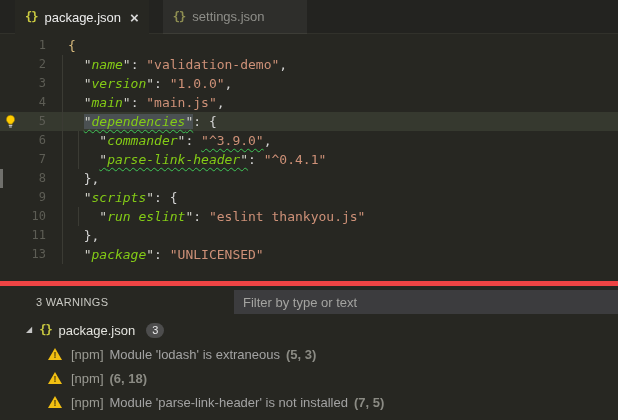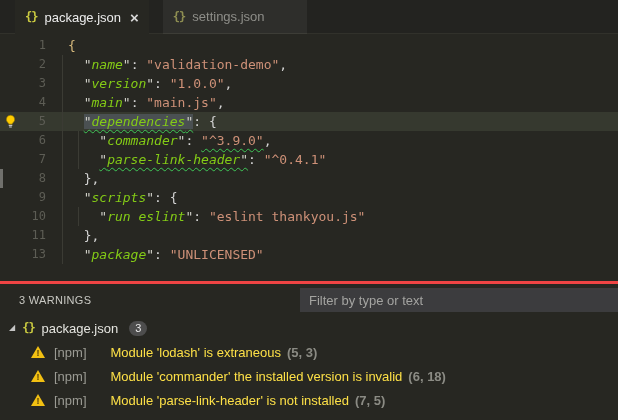--- a/index.html
+++ b/index.html
@@ -39,42 +39,42 @@
   .s  { color:#ce9178; }
   .b0 { color:#d7ba7d; }
   .sq { text-decoration:underline; text-decoration-style:wavy;
         text-decoration-color:#3fc757; text-decoration-thickness:1px;
         text-underline-offset:3px; text-decoration-skip-ink:none; }
   .hl { background:#4a5052; }
   .margin-marker { position:absolute; left:0; top:135px; width:3px; height:19px;
                    background:#70706c; }
 
   
-  .panel { height:139px; background:#272722; border-top:3px solid #ef4444; }
+  .panel { height:139px; background:#272722; border-top:5px solid #ef4444;padding-left:17px; }
   .panel-header { height:32px; display:flex; align-items:center; padding-left:19px; }
   .warnings-label { font-size:11px; color:#c9c9c3; letter-spacing:0.3px; }
-  .filter-input { margin-left:auto; width:318px; height:24px; background:#3c3c3e;
+  .filter-input { margin-left:auto; width:384px; height:24px; background:#3c3c3e;
                   border:none; outline:none; color:#cccccc; font-size:13px;
                   padding:0 9px; font-family:"Liberation Sans",sans-serif; }
   .filter-input::placeholder { color:#a4a4a1; }
   .file-row { height:24px; display:flex; align-items:center; padding-left:9px;
               cursor:pointer; }
   .twistie { color:#c5c5c5; font-size:8px; margin-right:7px; transform:translateY(-1px); }
   .file-row .json-ico { color:#cbcb41; }
   .file-name { color:#e4e4df; font-size:13px; }
   .badge { margin-left:11px; background:#4d4d4d; color:#e9e9e9; font-size:11px;
            border-radius:9px; padding:1px 6px; line-height:13px; }
   .warning-row { height:24px; display:flex; align-items:center; padding-left:31px;
                  cursor:pointer; }
   .warn-icon { width:14px; height:12px; background:#f2c012; flex:none;
                clip-path:polygon(50% 0, 100% 100%, 0 100%);
                display:flex; align-items:flex-end; justify-content:center; }
   .warn-icon span { color:#57430a; font-size:9px; font-weight:bold; line-height:10px; }
   .warn-source { color:#9b9b94; margin-left:9px; font-size:13px; }
-  .warn-message { color:#fde047; margin-left:24px; font-size:13px; }
+  .warn-message { color:#a3a3a3; margin-left:6px; font-size:13px; }
   .warn-pos { color:#8b8b84; margin-left:6px; font-size:13px;font-weight:bold; }
 </style>
 </head>
 <body>
 
 <div class="tabbar">
   <div class="tab active">
     <span class="json-ico">{}</span>
     <span class="tab-label">package.json</span>
     <span class="tab-close">×</span>
@@ -123,21 +123,20 @@
         </span>
         <span class="warn-source">[npm]</span>
         <span class="warn-message">Module 'lodash' is extraneous</span>
         <span class="warn-pos">(5, 3)</span>
       </div>
       <div class="warning-row">
         <span class="warn-icon">
           <span>!</span>
         </span>
         <span class="warn-source">[npm]</span>
-        <span class="warn-message">Module 'commander' the installed version is invalid</span>
         <span class="warn-pos">(6, 18)</span>
       </div>
       <div class="warning-row">
         <span class="warn-icon">
           <span>!</span>
         </span>
         <span class="warn-source">[npm]</span>
         <span class="warn-message">Module 'parse-link-header' is not installed</span>
         <span class="warn-pos">(7, 5)</span>
       </div>

